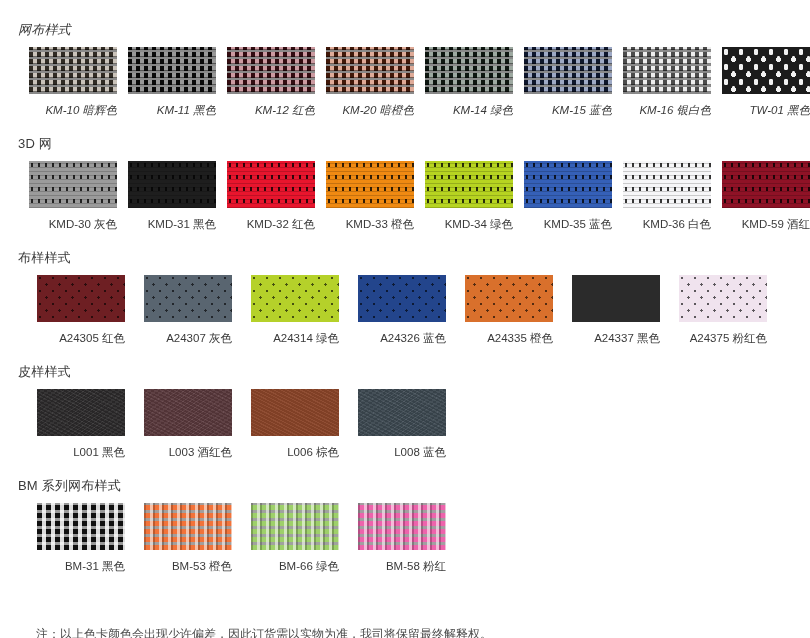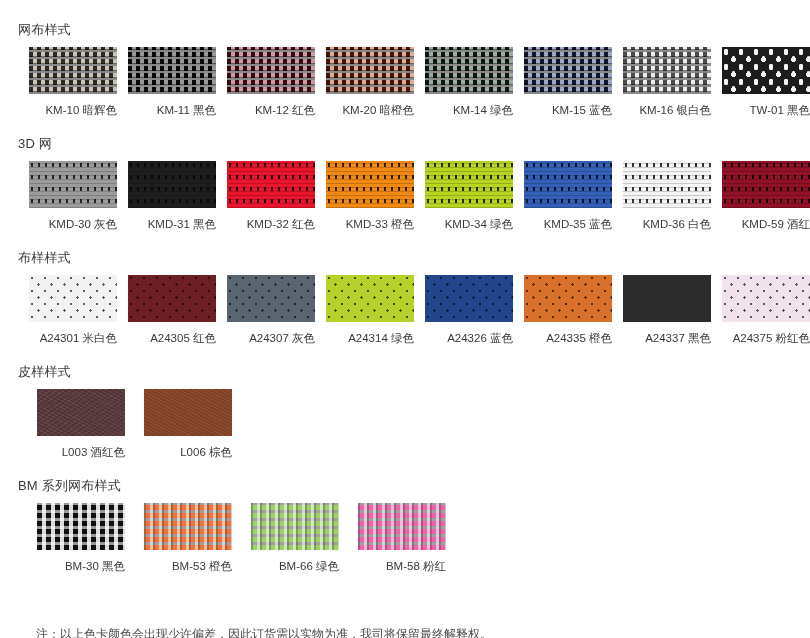--- a/index.html
+++ b/index.html
@@ -170,21 +170,21 @@
       repeating-linear-gradient(90deg,
         rgba(255,255,255,0.0) 0px, rgba(255,255,255,0.0) 5px,
         rgba(255,255,255,0.85) 5px, rgba(255,255,255,0.85) 9px);
   }
 </style>
 </head>
 <body>
 
 <div class="page">
   <div id="sections-host">
-      <div class="section" style="padding-top: 22px;">
+      <div class="section" style="padding-top: 22px; font-style: italic;">
         <div class="section-title">网布样式</div>
         <div class="swatch-row">
           <div class="swatch-cell">
             <div class="swatch tx-meshA" style="background-color: rgb(138, 122, 102);"></div>
             <div class="swatch-label">KM-10 暗辉色</div>
           </div>
           <div class="swatch-cell">
             <div class="swatch tx-meshA" style="background-color: rgb(26, 26, 26);"></div>
             <div class="swatch-label">KM-11 黑色</div>
           </div>
@@ -250,24 +250,20 @@
             <div class="swatch tx-3d light" style="background-color: rgb(143, 18, 38);"></div>
             <div class="swatch-label">KMD-59 酒红</div>
           </div>
         </div>
         <div class="section-spacer"></div>
       </div>
       <div class="section">
         <div class="section-title">布样样式</div>
         <div class="swatch-row">
           <div class="swatch-cell">
-            <div class="swatch tx-punch" style="background-color: rgb(244, 243, 241);"></div>
-            <div class="swatch-label">A24301 米白色</div>
-          </div>
-          <div class="swatch-cell">
             <div class="swatch tx-punch" style="background-color: rgb(110, 31, 35);"></div>
             <div class="swatch-label">A24305 红色</div>
           </div>
           <div class="swatch-cell">
             <div class="swatch tx-punch" style="background-color: rgb(89, 101, 112);"></div>
             <div class="swatch-label">A24307 灰色</div>
           </div>
           <div class="swatch-cell">
             <div class="swatch tx-punch" style="background-color: rgb(181, 209, 42);"></div>
             <div class="swatch-label">A24314 绿色</div>
@@ -288,36 +284,44 @@
             <div class="swatch tx-punch" style="background-color: rgb(240, 227, 238);"></div>
             <div class="swatch-label">A24375 粉红色</div>
           </div>
         </div>
         <div class="section-spacer"></div>
       </div>
       <div class="section">
         <div class="section-title">皮样样式</div>
         <div class="swatch-row">
           <div class="swatch-cell">
+            <div class="swatch tx-leather" style="background-color: rgb(46, 44, 45);"></div>
+            <div class="swatch-label">L001 黑色</div>
+          </div>
+          <div class="swatch-cell">
             <div class="swatch tx-leather" style="background-color: rgb(92, 58, 62);"></div>
             <div class="swatch-label">L003 酒红色</div>
           </div>
           <div class="swatch-cell">
             <div class="swatch tx-leather speckle" style="background-color: rgb(138, 69, 41);"></div>
             <div class="swatch-label">L006 棕色</div>
           </div>
+          <div class="swatch-cell">
+            <div class="swatch tx-leather" style="background-color: rgb(63, 75, 84);"></div>
+            <div class="swatch-label">L008 蓝色</div>
+          </div>
         </div>
         <div class="section-spacer"></div>
       </div>
       <div class="section">
         <div class="section-title">BM 系列网布样式</div>
         <div class="swatch-row">
           <div class="swatch-cell">
             <div class="swatch tx-bm dark" style="background-color: rgb(16, 16, 16);"></div>
-            <div class="swatch-label">BM-30 黑色</div>
+            <div class="swatch-label">BM-31 黑色</div>
           </div>
           <div class="swatch-cell">
             <div class="swatch tx-bm" style="background-color: rgb(242, 115, 58);"></div>
             <div class="swatch-label">BM-53 橙色</div>
           </div>
           <div class="swatch-cell">
             <div class="swatch tx-bm" style="background-color: rgb(158, 208, 106);"></div>
             <div class="swatch-label">BM-66 绿色</div>
           </div>
           <div class="swatch-cell">

